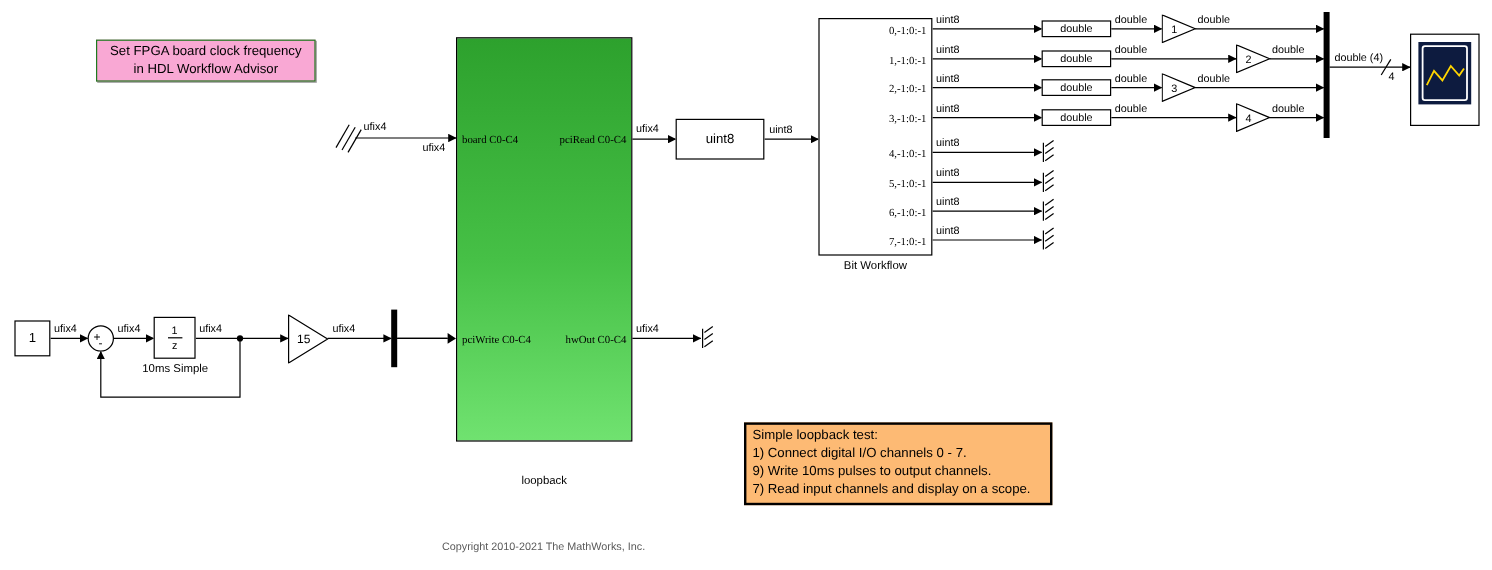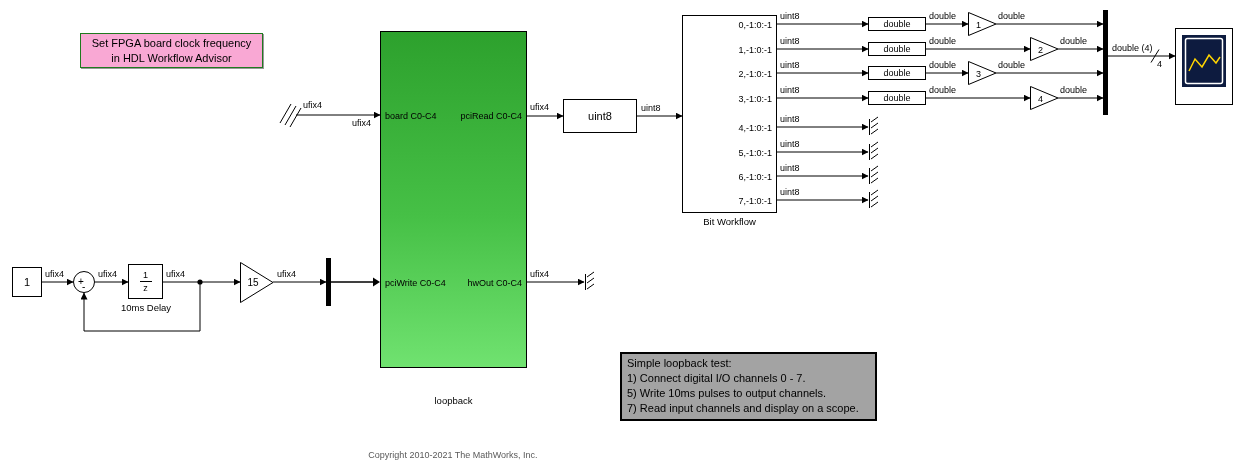--- a/index.html
+++ b/index.html
@@ -5,30 +5,30 @@
   * { margin:0; padding:0; box-sizing:border-box; }
   body { background:#fff; }
   .canvas { position:relative; width:1243px; height:475px; background:#fff;
             font-family:"Liberation Sans", sans-serif; color:#000; overflow:hidden; }
   .wire-layer { position:absolute; left:0; top:0; z-index:1; }
   .wire-layer line, .wire-layer polyline { stroke:#000; stroke-width:1; fill:none; }
   .block { position:absolute; background:#fff; border:1px solid #000; z-index:2;
            display:flex; align-items:center; justify-content:center; }
   .sig { position:absolute; font-size:9px; line-height:10px; white-space:nowrap; z-index:3; }
   .caption { position:absolute; font-size:9.5px; text-align:center; white-space:nowrap; z-index:3; }
-  .portlabel { position:absolute; font-size:9px; line-height:12px; white-space:nowrap; }
+  .portlabel { position:absolute; font-size:9px; line-height:12px; white-space:nowrap;font-family:Liberation Serif, serif; }
   .gain-svg { position:absolute; z-index:2; }
   .gain-svg polygon { fill:#fff; stroke:#000; stroke-width:1; }
   .gain-svg text { font-family:"Liberation Sans", sans-serif; }
   .muxbar { position:absolute; background:#000; z-index:2; }
   .green-note { position:absolute; left:80px; top:33px; width:183px; height:35px;
                 background:#f9a8d4; border:1px solid #1f7a1f; box-shadow:1px 1px 0 rgba(0,0,0,.4);
                 text-align:center; font-size:11px; line-height:15px; padding-top:2px; z-index:2; }
   .white-note { position:absolute; left:620px; top:352px; width:257px; height:69px;
-                background:#a3a3a3; border:2px solid #000; padding:2px 5px;
+                background:#fdba74; border:2px solid #000; padding:2px 5px;
                 font-size:11px; line-height:15px; z-index:2; }
   .loopback { position:absolute; left:380px; top:31px; width:147px; height:337px;
               border:1px solid #000; z-index:2;
               background:linear-gradient(to bottom,#2da12d 0%,#46c046 55%,#70e270 100%); }
   .bitunpack { position:absolute; left:682px; top:15px; width:95px; height:198px;
                background:#fff; border:1px solid #000; z-index:2; }
   .dblbox { font-size:9px; }
   .scope { position:absolute; left:1175px; top:28px; width:58px; height:77px;
            background:#fff; border:1px solid #000; z-index:2; }
   .copyright { position:absolute; left:328px; top:450px; width:250px; text-align:center;
@@ -183,21 +183,21 @@
   </svg>
 
   <div class="green-note">
     <div>Set FPGA board clock frequency</div>
     <div>in HDL Workflow Advisor</div>
   </div>
 
   <div class="white-note">
     <div>Simple loopback test:</div>
     <div>1) Connect digital I/O channels 0 - 7.</div>
-    <div>5) Write 10ms pulses to output channels.</div>
+    <div>9) Write 10ms pulses to output channels.</div>
     <div>7) Read input channels and display on a scope.</div>
   </div>
 
   <div class="copyright">Copyright 2010-2021 The MathWorks, Inc.</div>
 
   <div class="block" style="left:12px; top:267px; width:30px; height:30px; font-size:11px;">
     <span>1</span>
   </div>
 
   <div class="sum">
@@ -205,21 +205,21 @@
     <span style="left:8px; top:10px;">-</span>
   </div>
 
   <div class="block" style="left:128px; top:264px; width:35px; height:35px;">
     <div class="frac">
       <span>1</span>
       <span class="bar"></span>
       <span>z</span>
     </div>
   </div>
-  <div class="caption" style="left:100px; top:302px; width:92px;">10ms Delay</div>
+  <div class="caption" style="left:100px; top:302px; width:92px;">10ms Simple</div>
 
   <svg class="gain-svg" style="left:240px; top:262px;" width="34" height="41">
     <polygon points="0.5,0.5 0.5,40.5 33,20.5"></polygon>
     <text x="7.5" y="24" font-size="10">15</text>
   </svg>
 
   <div class="muxbar" style="left:326px; top:258px; width:5px; height:48px;"></div>
 
   <div class="loopback">
     <span class="portlabel" style="left:4px; top:78px;">board C0-C4</span>

